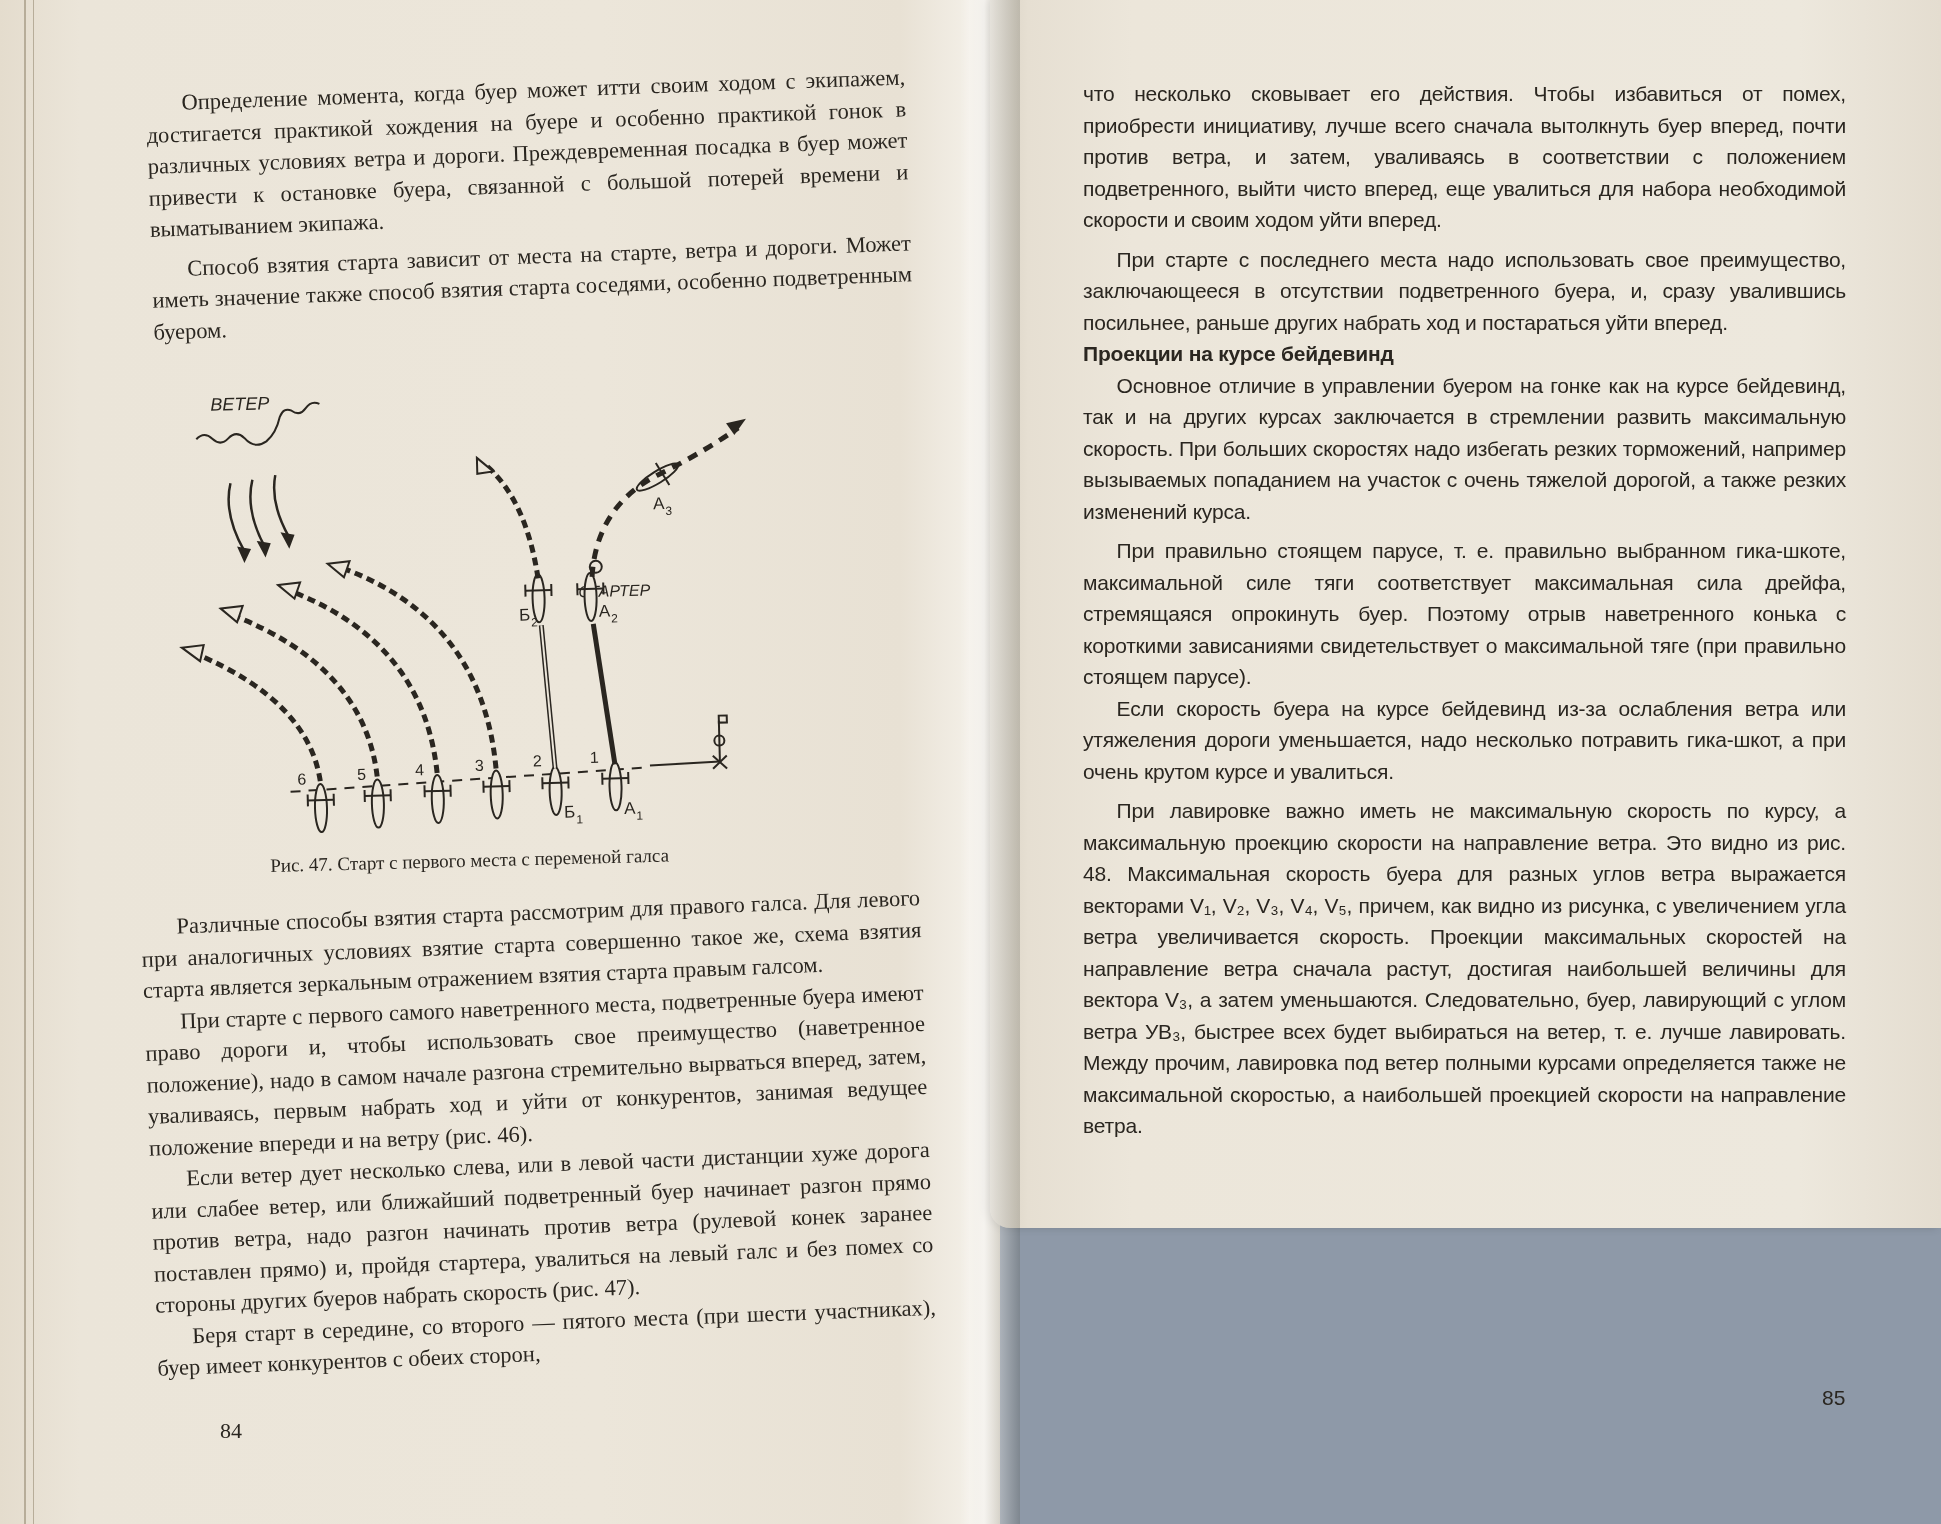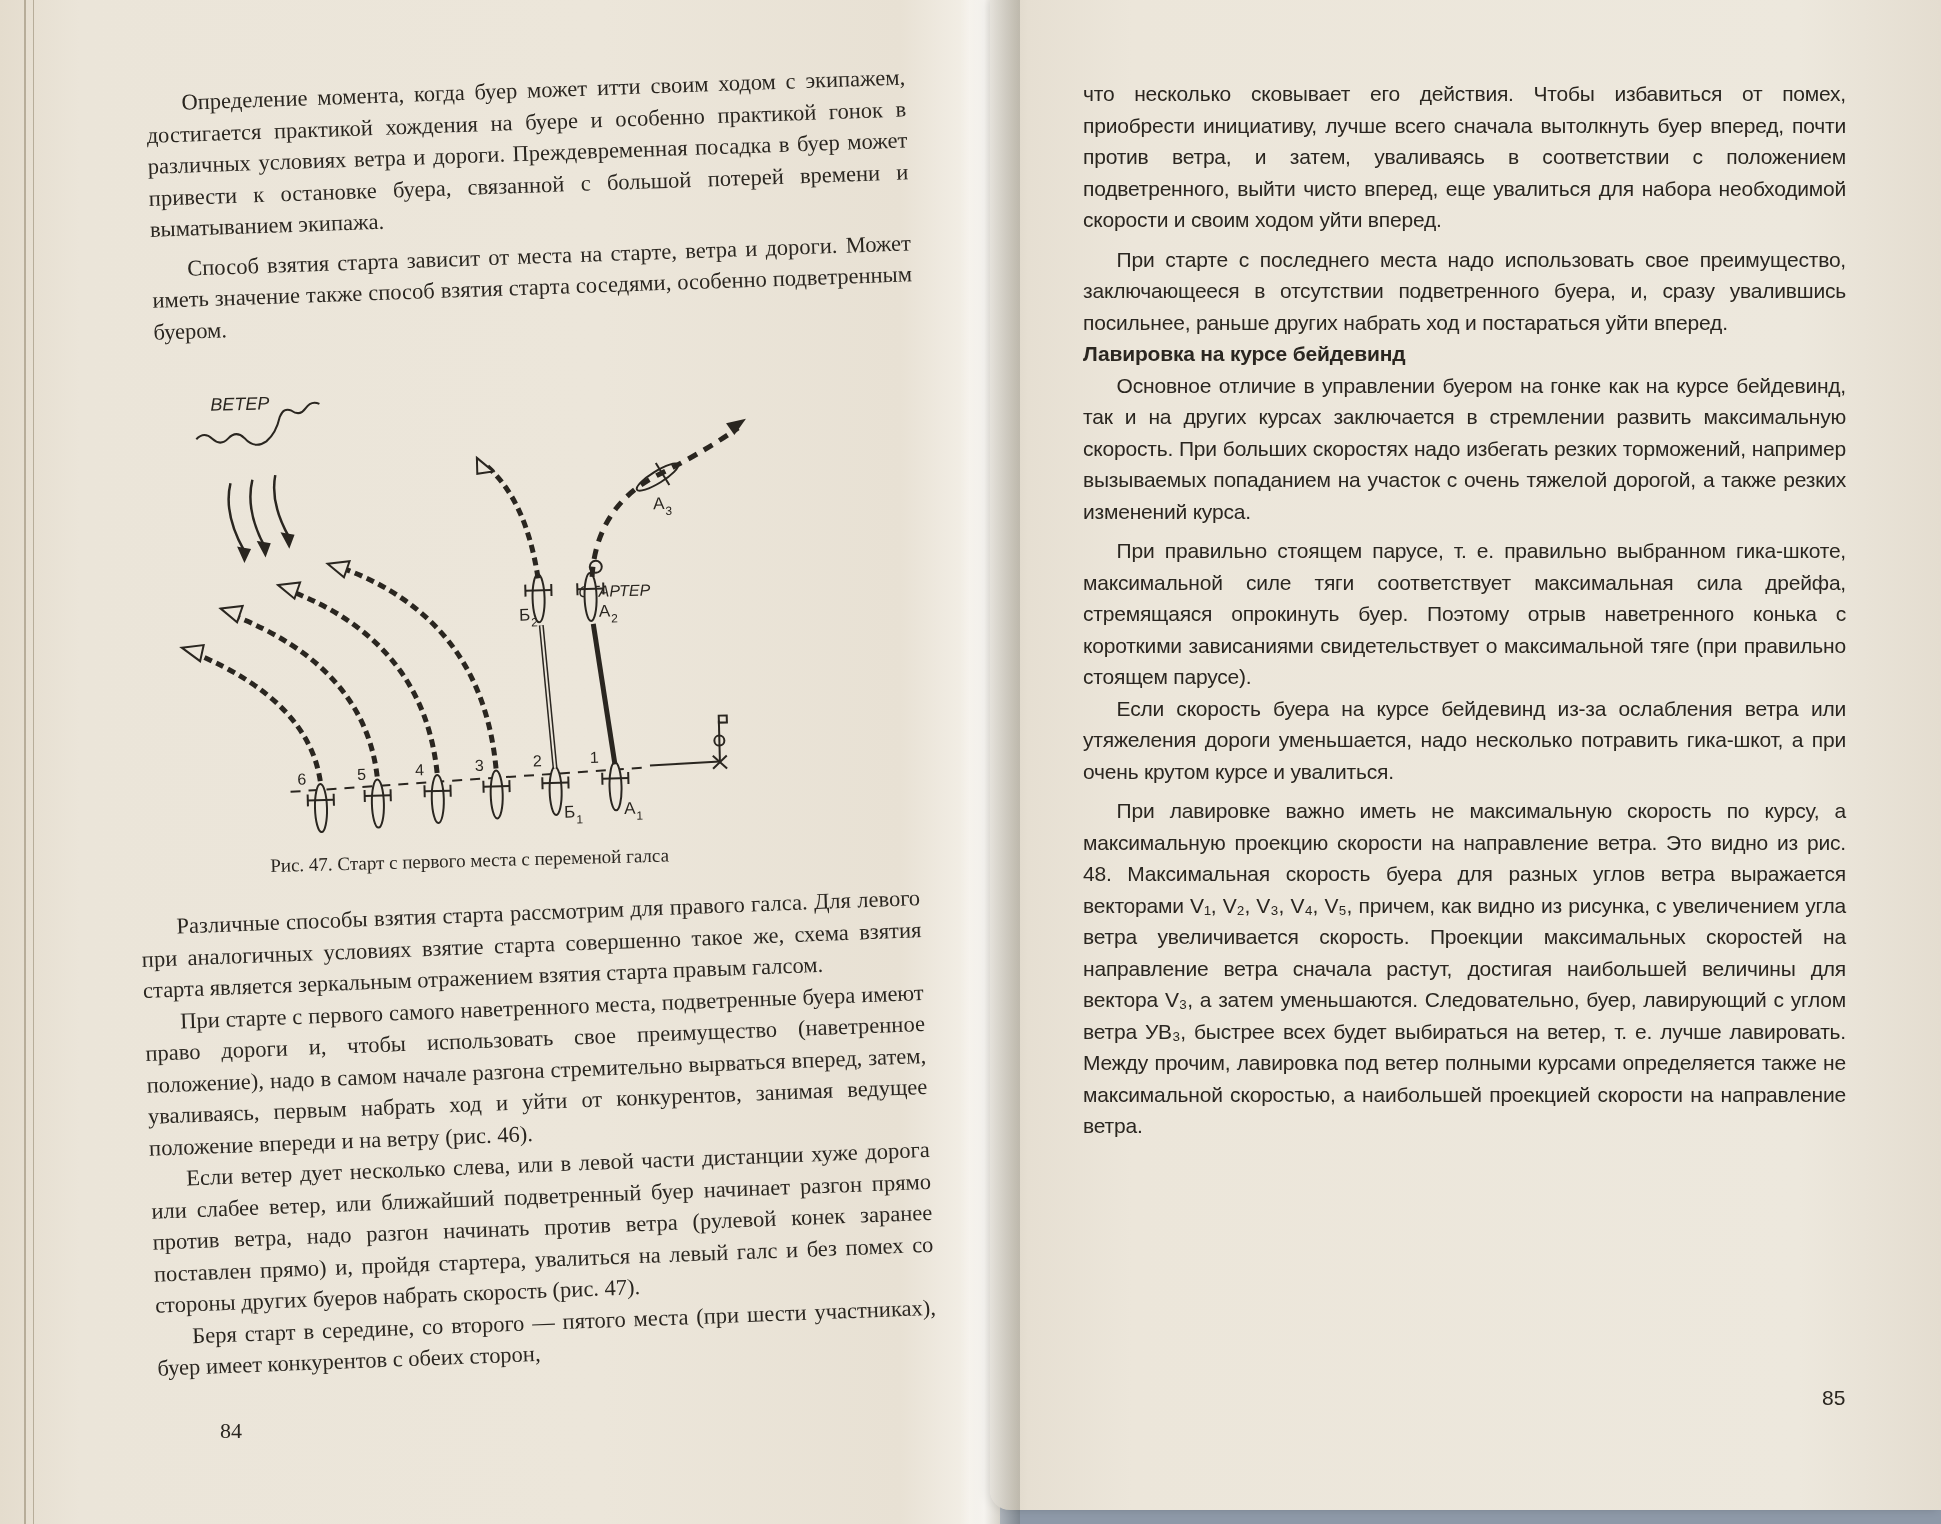--- a/index.html
+++ b/index.html
@@ -14,21 +14,21 @@
     background: #ece6da;
   }
   #page-left {
     left: 0; width: 1000px;
     background: linear-gradient(90deg, #e4dccd 0%, #ebe5d9 8%, #ece6da 60%, #e8e1d4 90%, #f3efe7 97%, #d9d2c4 100%);
   }
   #page-left .edge-line {
     position: absolute; top: 0; bottom: 0; width: 2px; background: #b7ad99;
   }
   #page-right {
-    left: 990px; width: 951px; top: 0; height: 1510px;
+    left: 990px; width: 951px; top: 0; height: 1228px;
     background: linear-gradient(90deg, #d6cfc1 0%, #e6dfd2 4%, #ece6da 15%, #ede8dd 85%, #e4ddd0 100%);
     border-bottom-left-radius: 20px;
     box-shadow: -4px 0 8px rgba(0,0,0,0.15);
   }
   .gutter-shadow {
     position: absolute; left: 960px; top: 0; width: 60px; height: 1524px;
     background: linear-gradient(90deg, rgba(0,0,0,0) 0%, rgba(255,255,255,0.6) 40%, rgba(80,80,70,0.25) 100%);
   }
   .text-block {
     position: absolute;
@@ -209,21 +209,21 @@
     <p>Беря старт в середине, со второго — пятого места (при шести участниках), буер имеет конкурентов с обеих сторон,</p>
   </div>
 
   <div class="page-num" id="page-num-left">84</div>
 </div>
 
 <div class="page" id="page-right">
   <div class="text-block right-font" id="right-top" style="left:93px">
     <p style="text-indent:0">что несколько сковывает его действия. Чтобы избавиться от помех, приобрести инициативу, лучше всего сначала вытолкнуть буер вперед, почти против ветра, и затем, уваливаясь в соответствии с положением подветренного, выйти чисто вперед, еще увалиться для набора необходимой скорости и своим ходом уйти вперед.</p>
     <p class="gap">При старте с последнего места надо использовать свое преимущество, заключающееся в отсутствии подветренного буера, и, сразу увалившись посильнее, раньше других набрать ход и постараться уйти вперед.</p>
-    <p class="heading">Лавировка на курсе бейдевинд</p>
+    <p class="heading">Проекции на курсе бейдевинд</p>
     <p>Основное отличие в управлении  буером  на  гонке как на курсе бейдевинд, так и на других курсах  заключается в стремлении развить максимальную скорость. При больших скоростях надо избегать резких торможений, например  вызываемых попаданием на участок с очень тяжелой дорогой, а также резких изменений курса.</p>
     <p class="gap">При правильно стоящем парусе, т. е. правильно выбранном гика-шкоте, максимальной силе тяги соответствует максимальная сила дрейфа, стремящаяся опрокинуть буер. Поэтому отрыв наветренного конька с короткими зависаниями свидетельствует о максимальной тяге (при правильно стоящем парусе).</p>
     <p>Если скорость буера на курсе бейдевинд из-за ослабления ветра или утяжеления дороги уменьшается, надо несколько потравить гика-шкот, а при очень крутом курсе и увалиться.</p>
     <p class="gap">При лавировке важно иметь не максимальную скорость по курсу, а максимальную проекцию скорости на направление ветра. Это видно из рис. 48. Максимальная скорость буера для разных углов ветра выражается  векторами V₁, V₂, V₃, V₄, V₅, причем, как видно из рисунка, с увеличением угла ветра увеличивается скорость. Проекции максимальных скоростей  на направление ветра сначала растут, достигая наибольшей величины для вектора V₃, а затем  уменьшаются. Следовательно, буер, лавирующий с углом ветра УВ₃, быстрее всех будет выбираться на ветер, т. е. лучше лавировать. Между прочим, лавировка под ветер полными курсами определяется также не максимальной скоростью, а наибольшей проекцией скорости на направление ветра.</p>
   </div>
   <div class="page-num" id="page-num-right" style="left:832px">85</div>
 </div>
 
 <div class="gutter-shadow"></div>
 

